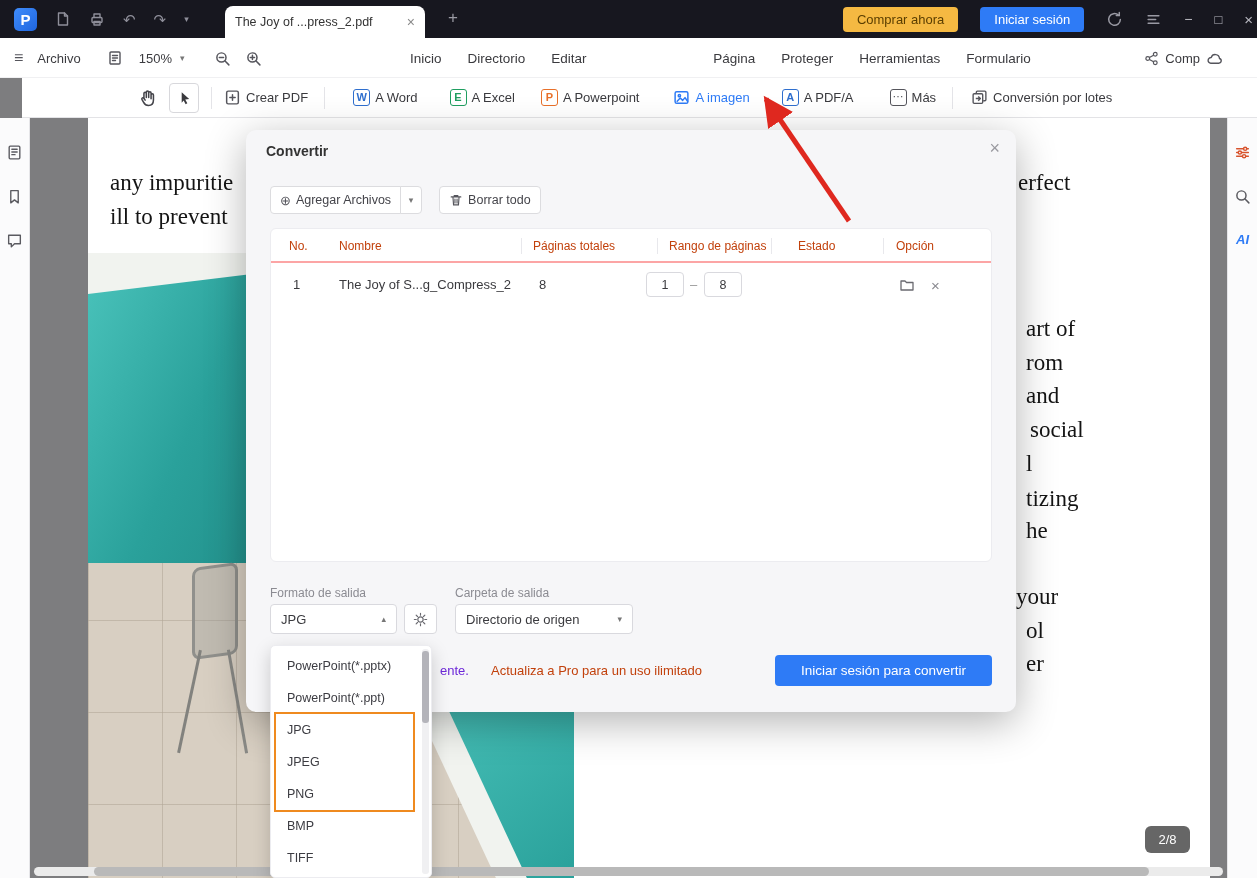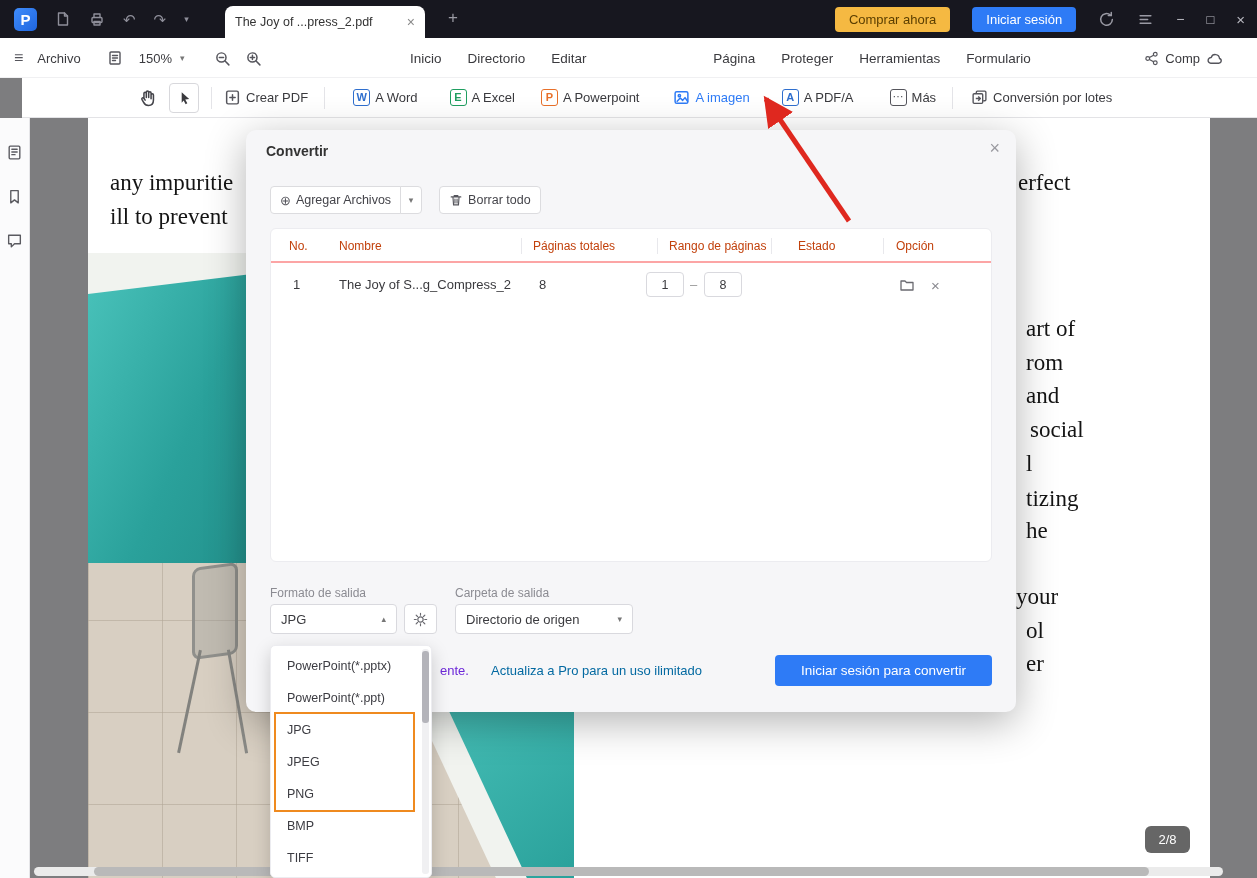--- a/index.html
+++ b/index.html
@@ -15,21 +15,21 @@
   .titlebar { position:absolute; top:0; left:0; right:0; height:38px; background:#17171f; z-index:30; }
   .tb-left { position:absolute; left:14px; top:0; height:38px; display:flex; align-items:center; gap:18px; }
   .logo { width:23px; height:23px; border-radius:5px; background:linear-gradient(135deg,#3f8cfa,#1f66e0);
           color:#fff; font-weight:bold; font-size:15px; display:flex; align-items:center; justify-content:center; }
   .tb-ic { color:#8f8f9a; font-size:15px; line-height:1; cursor:default; }
   .tab { position:absolute; left:225px; top:6px; width:200px; height:32px; background:#ffffff;
          border-radius:8px 8px 0 0; display:flex; align-items:center; padding:0 10px; }
   .tab-title { font-size:12.5px; color:#333; flex:1; white-space:nowrap; overflow:hidden; }
   .tab-close { color:#8a8a8a; font-size:14px; margin-left:6px; }
   .newtab { position:absolute; left:448px; top:8px; color:#9a9aa3; font-size:17px; }
-  .tb-right { position:absolute; right:0; top:0; height:38px; display:flex; align-items:center; gap:22px; padding-right:12px; }
+  .tb-right { position:absolute; right:0; top:0; height:38px; display:flex; align-items:center; gap:22px; padding-right:4px; }
   .btn-buy { height:25px; padding:0 14px; background:#f5b942; border-radius:4px; color:#5a3e00;
              font-size:13px; display:flex; align-items:center; }
   .btn-login { height:25px; padding:0 14px; background:#2e7bf6; border-radius:4px; color:#fff;
              font-size:13px; display:flex; align-items:center; }
   .win-ic { color:#b8b8c0; font-size:14px; }
 
   
   .menubar { position:absolute; top:38px; left:0; right:0; height:40px; background:#fff;
              border-bottom:1px solid #f0f0f2; z-index:25; }
   .mb-left { position:absolute; left:14px; top:0; height:40px; display:flex; align-items:center; color:#3c3c40; font-size:13px; }
@@ -127,21 +127,21 @@
                  text-align:center; font-size:12.5px; color:#3a3a3e; font-family:"Liberation Sans",sans-serif; }
   .opt-ic { position:absolute; top:13px; }
   .row-close { position:absolute; top:12px; font-size:15px; color:#8a8a90; }
   .dlg-label { position:absolute; top:456px; font-size:12px; color:#8b8b92; }
   .sel { position:absolute; top:474px; height:30px; background:#fff; border:1px solid #d9d9de; border-radius:4px;
          display:flex; align-items:center; padding:0 10px; font-size:13px; color:#3a3a3e; }
   .sel .caret { margin-left:auto; font-size:9px; color:#777; }
   .btn-gear { position:absolute; left:158px; top:474px; width:33px; height:30px; background:#fff;
               border:1px solid #d9d9de; border-radius:4px; display:flex; align-items:center; justify-content:center; }
   .note-frag { position:absolute; left:194px; top:533px; font-size:13px; color:#6d28d9; }
-  .upgrade-link { position:absolute; left:245px; top:533px; font-size:13px; color:#0369a1; }
+  .upgrade-link { position:absolute; left:245px; top:533px; font-size:13px; color:#c2410c; }
   .btn-convert { position:absolute; left:529px; top:525px; width:217px; height:31px; background:#2e7bf6;
                  border-radius:4px; color:#fff; font-size:13.5px; display:flex; align-items:center; justify-content:center; }
 
   
   .dropdown { position:absolute; left:270px; top:645px; width:162px; height:233px; background:#fff;
               border:1px solid #ececf0; border-radius:5px; box-shadow:0 6px 18px rgba(0,0,0,.18);
               z-index:60; padding-top:4px; overflow:hidden; }
   .dd-item { height:32px; display:flex; align-items:center; padding-left:16px; font-size:12.5px; color:#3c3c42; }
   .orange-frame { position:absolute; left:3px; top:66px; width:141px; height:100px; border:2px solid #ef8a1f; pointer-events:none; }
   .dd-track { position:absolute; right:2px; top:3px; bottom:3px; width:7px; background:#f0f0f2; border-radius:3px; }
@@ -372,20 +372,37 @@
       <span class="doc-text" style="left:938px; top:533px">er</span>
 
     </div>
 
     <div class="page-indicator">2/8</div>
     <div class="hscroll">
       <div class="hthumb"></div>
     </div>
   </div>
 
+  <div class="panel right">
+    <span>
+      <svg width="17" height="17" viewBox="0 0 16 16" stroke="#d8542e" fill="none" stroke-width="1.4" stroke-linecap="round">
+          <path d="M2.5 4.5h11M2.5 8h11M2.5 11.5h11"></path>
+          <circle cx="10.5" cy="4.5" r="1.5" fill="#fff"></circle>
+          <circle cx="5.5" cy="8" r="1.5" fill="#fff"></circle>
+          <circle cx="9.5" cy="11.5" r="1.5" fill="#fff"></circle>
+        </svg>
+    </span>
+    <span>
+      <svg width="17" height="17" viewBox="0 0 16 16" stroke="#5a5a60" fill="none" stroke-width="1.4" stroke-linecap="round">
+          <circle cx="7" cy="7" r="4.3"></circle>
+          <path d="M10.4 10.4L14 14"></path>
+        </svg>
+    </span>
+    <span class="ai-label">AI</span>
+  </div>
 </div>
 
 <div class="dialog">
   <div class="dlg-title">Convertir</div>
   <span class="dlg-close">×</span>
 
   <div class="btn-row">
     <div class="btn-white btn-add-main">
       <span class="add-glyph">⊕</span>
       <span>Agregar Archivos</span>

